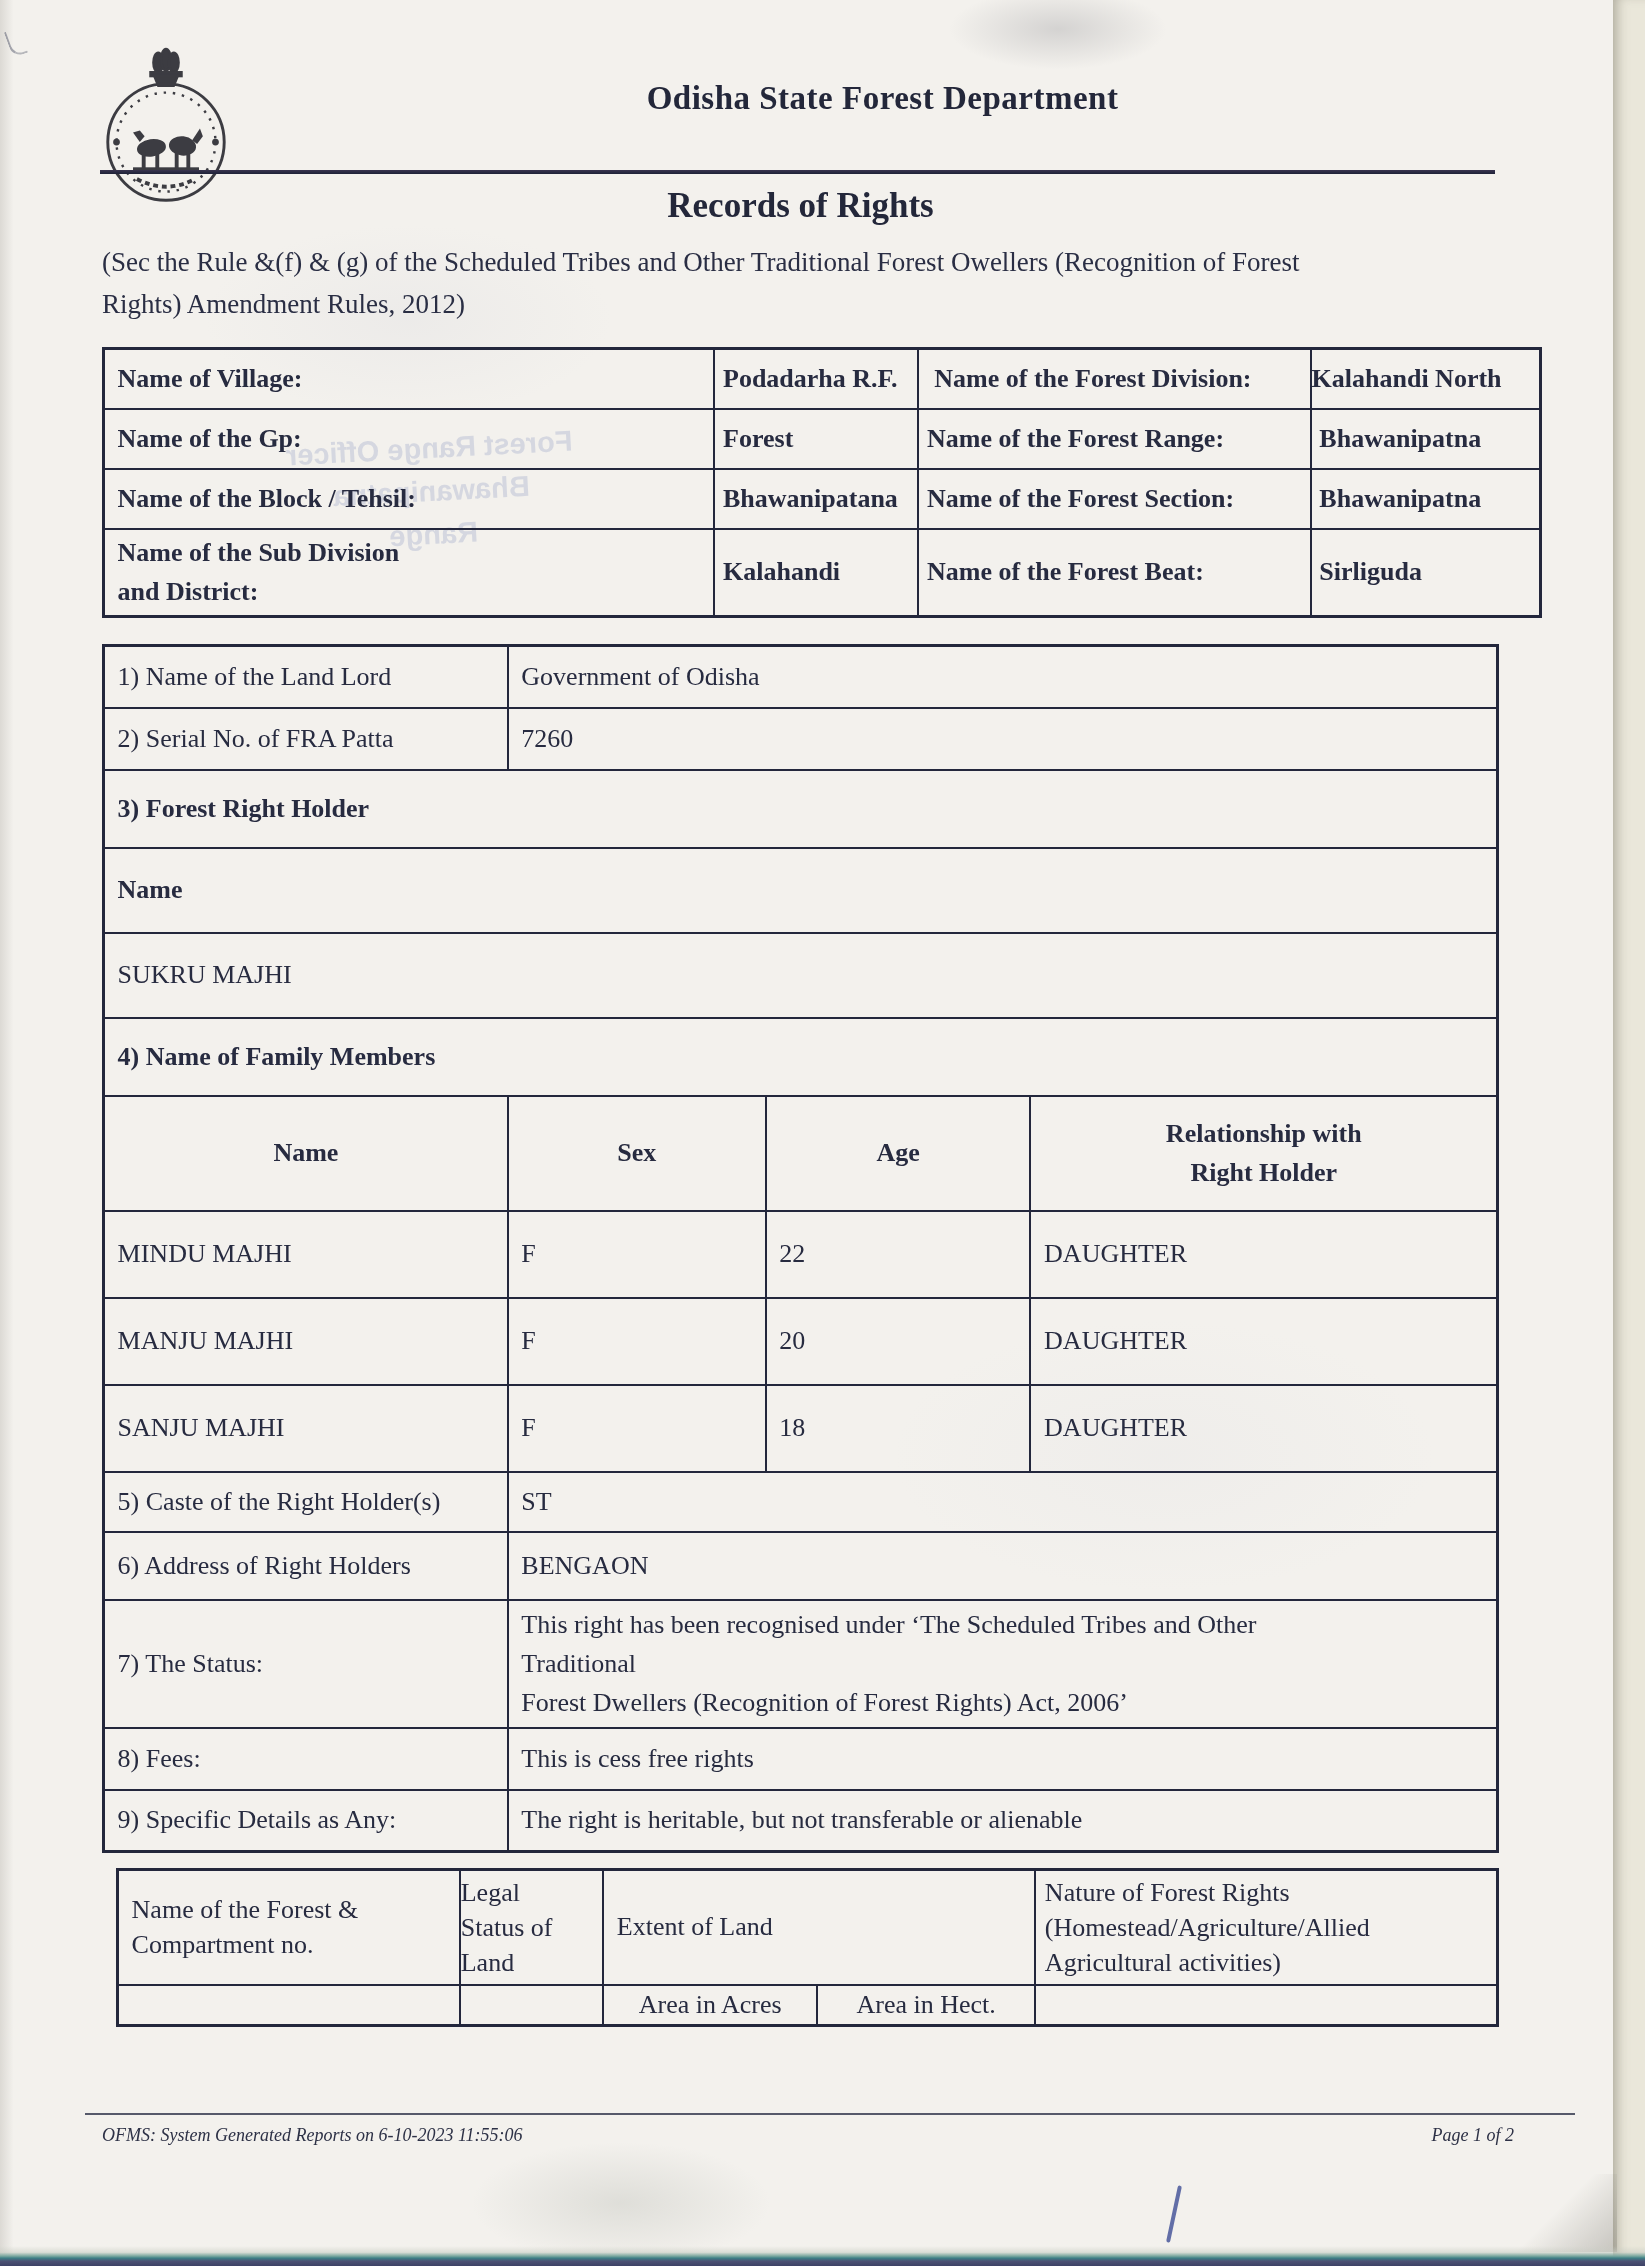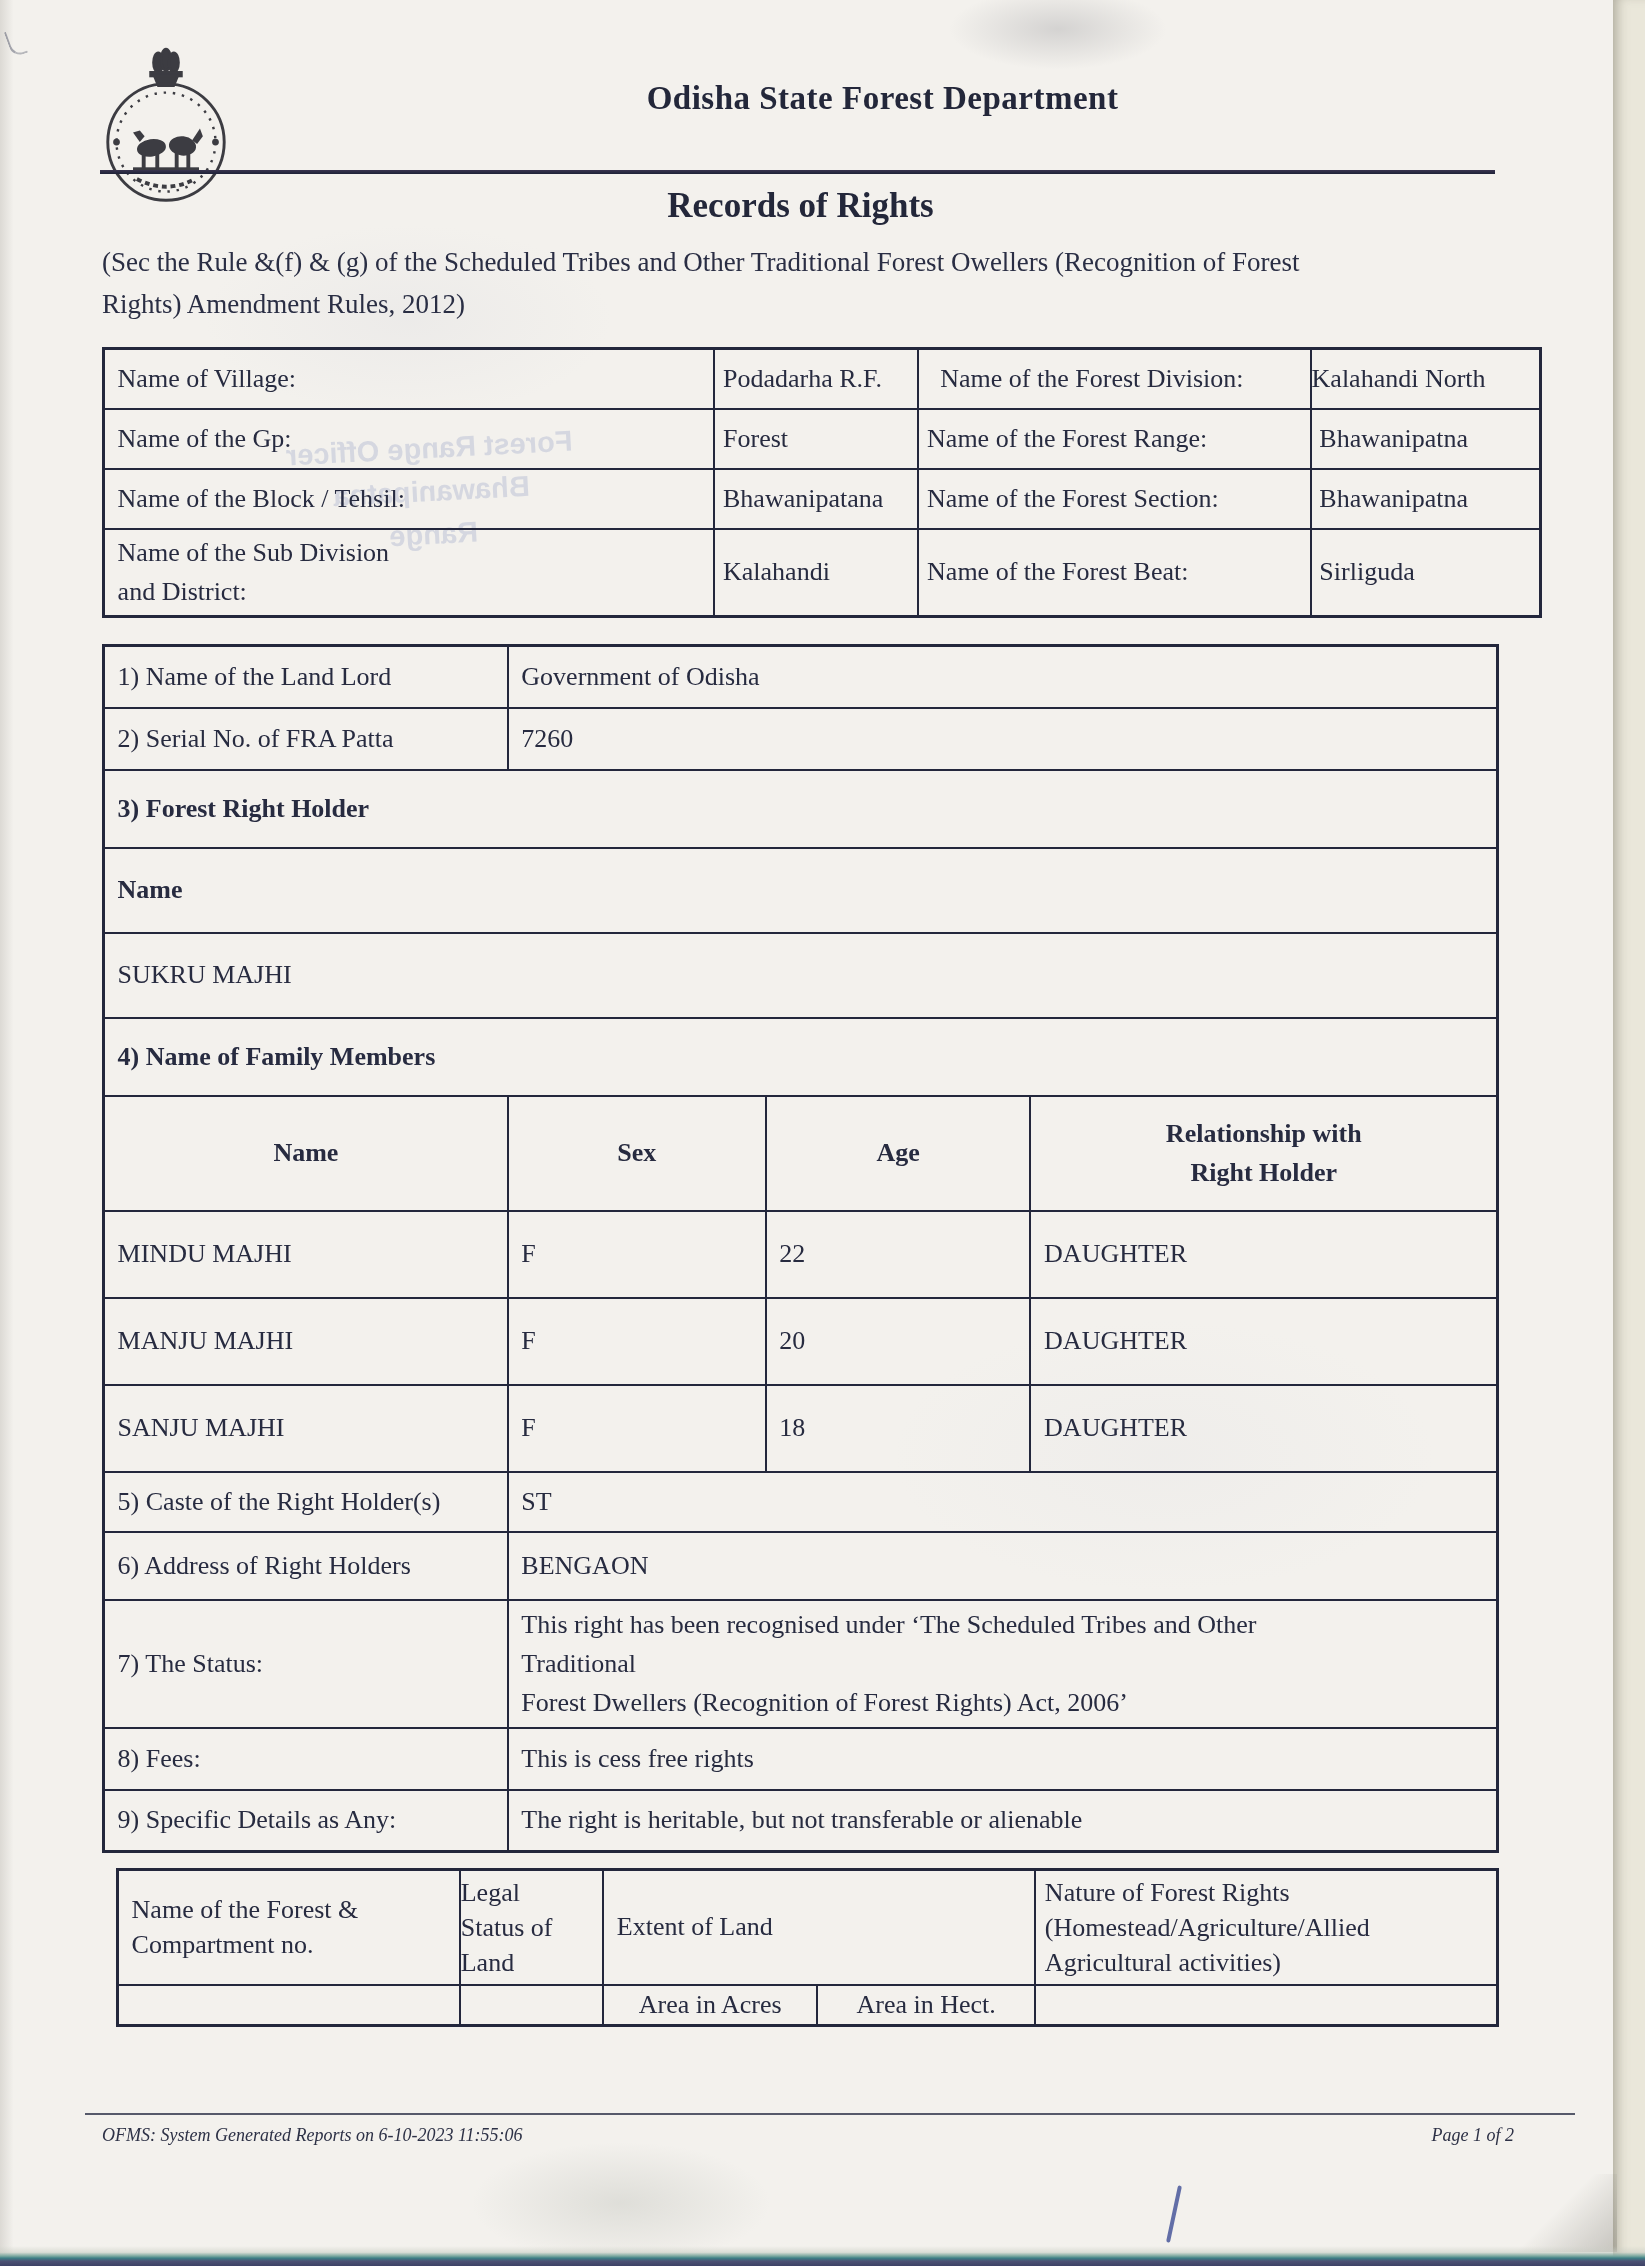--- a/index.html
+++ b/index.html
@@ -55,21 +55,21 @@
     text-align:center;font-size:35px;font-weight:bold;color:#23273a;
   }
   .subtitle{
     position:absolute;left:102px;top:241px;width:1412px;
     font-size:27px;line-height:42px;white-space:pre-line;color:#2a2e44;
   }
   
   table{border-collapse:collapse;table-layout:fixed;}
   td{border:2.9px solid #23273c;padding:3.9px 5.8px 3.9px 12.6px;font-size:26px;
      vertical-align:middle;overflow:hidden;color:#272b40;}
-  .t1{position:absolute;left:102px;top:347px;width:1440px;border:3.9px solid #23273c;}
+  .t1{position:absolute;left:102px;top:347px;width:1440px;border:3.9px solid #23273c;font-weight:bold;}
   .t2{position:absolute;left:102px;top:644px;width:1397px;border:3.9px solid #23273c;}
   .t3{position:absolute;left:116px;top:1868px;width:1383px;border:3.9px solid #23273c;}
   .bold{font-weight:bold;}
   .ctr{text-align:center;padding-left:5.8px;}
   .preline{white-space:pre-line;line-height:39px;}
   .lh{line-height:35px;}
   
   .stamp-bleed{
     position:absolute;left:286px;top:427px;width:291px;
     transform:scaleX(-1) rotate(3deg);
@@ -138,21 +138,21 @@
     <colgroup>
         <col style="width:42.5%">
         <col style="width:14.2%">
         <col style="width:27.3%">
         <col style="width:16%">
       </colgroup>
     <tbody>
         <tr style="height:60px">
       <td>Name of Village:</td>
       <td style="padding-left:7.8px">Podadarha R.F.</td>
-      <td style="padding-left:21px">Name of the Forest Division:</td>
+      <td style="padding-left:15px">Name of the Forest Division:</td>
       <td style="padding-left:0">Kalahandi North</td>
     </tr>
     <tr style="height:60px">
       <td>Name of the Gp:</td>
       <td style="padding-left:7.8px">Forest</td>
       <td style="padding-left:7.8px">Name of the Forest Range:</td>
       <td style="padding-left:7.8px">Bhawanipatna</td>
     </tr>
     <tr style="height:60px">
       <td>Name of the Block / Tehsil:</td>

